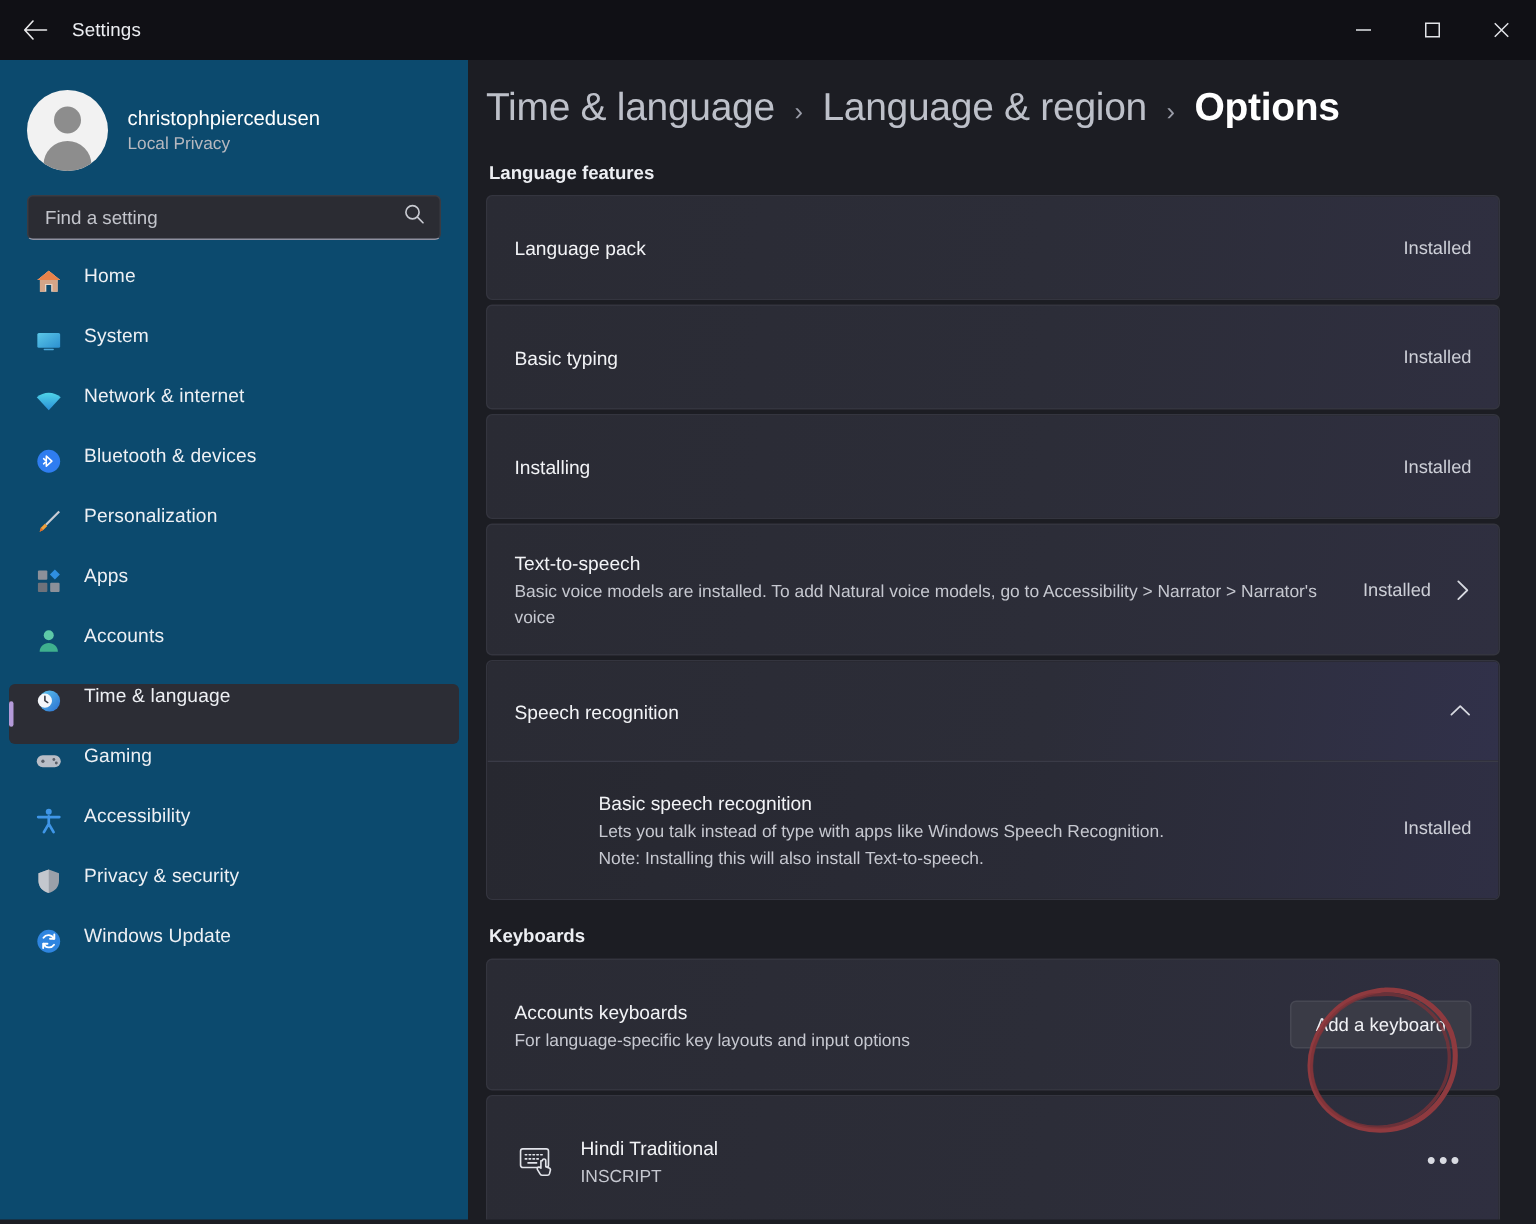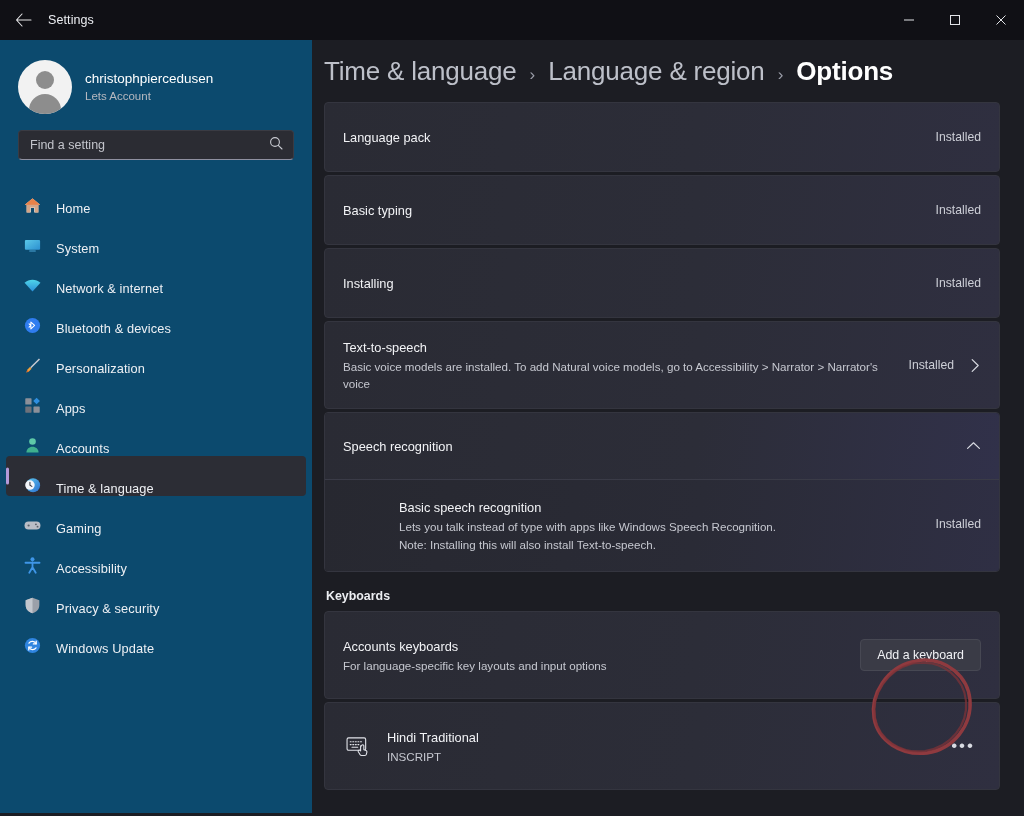--- a/index.html
+++ b/index.html
@@ -86,21 +86,21 @@
   }
   .search input::placeholder { color: #c3c5cc; }
   .search .s-icon {
     position: absolute; right: 10px; top: 50%; transform: translateY(-50%);
     color: #c8cad1;
   }
 
   .navlist { margin-top: 16px; padding: 0 6px; }
   .navitem {
     position: relative;
-    display: flex; align-items: flex-end;
+    display: flex; align-items: flex-start;
     height: 40px; padding-left: 14px;
     border-radius: 4px;
     margin-bottom: 0px;
   }
   .navitem.selected { background: #2c2d35; }
   .navitem.selected .accent {
     position: absolute; left: 0px; top: 50%; transform: translateY(-50%);
     width: 3px; height: 17px; border-radius: 2px;
     background: #b49ad9;
   }
@@ -219,21 +219,21 @@
   </div>
 
   <div class="body">
 
     <div class="sidebar">
 
       <div class="account">
         <div class="avatar"></div>
         <div class="acct-text">
           <div class="acct-name">christophpiercedusen</div>
-          <div class="acct-sub">Lets Account</div>
+          <div class="acct-sub">Local Privacy</div>
         </div>
       </div>
 
       <div class="searchwrap">
         <div class="search">
           <input type="text" placeholder="Find a setting" style="">
           <span class="s-icon">
             <svg width="14" height="14" viewBox="0 0 14 14" fill="none">
               <circle cx="6" cy="6" r="4.4" stroke="#c8cad1" stroke-width="1.1"></circle>
               <path d="M9.3 9.3L13 13" stroke="#c8cad1" stroke-width="1.1" stroke-linecap="round"></path>
@@ -396,20 +396,21 @@
     <div class="content">
 
       <div class="crumbs">
         <span class="crumb">Time &amp; language</span>
         <span class="crumb-sep">›</span>
         <span class="crumb">Language &amp; region</span>
         <span class="crumb-sep">›</span>
         <span class="crumb current">Options</span>
       </div>
 
+      <div class="sectitle">Language features</div>
 
       <div class="card">
         <div class="card-main">
           <div class="card-title">Language pack</div>
         </div>
         <div class="card-status">Installed</div>
       </div>
 
       <div class="card">
         <div class="card-main">

